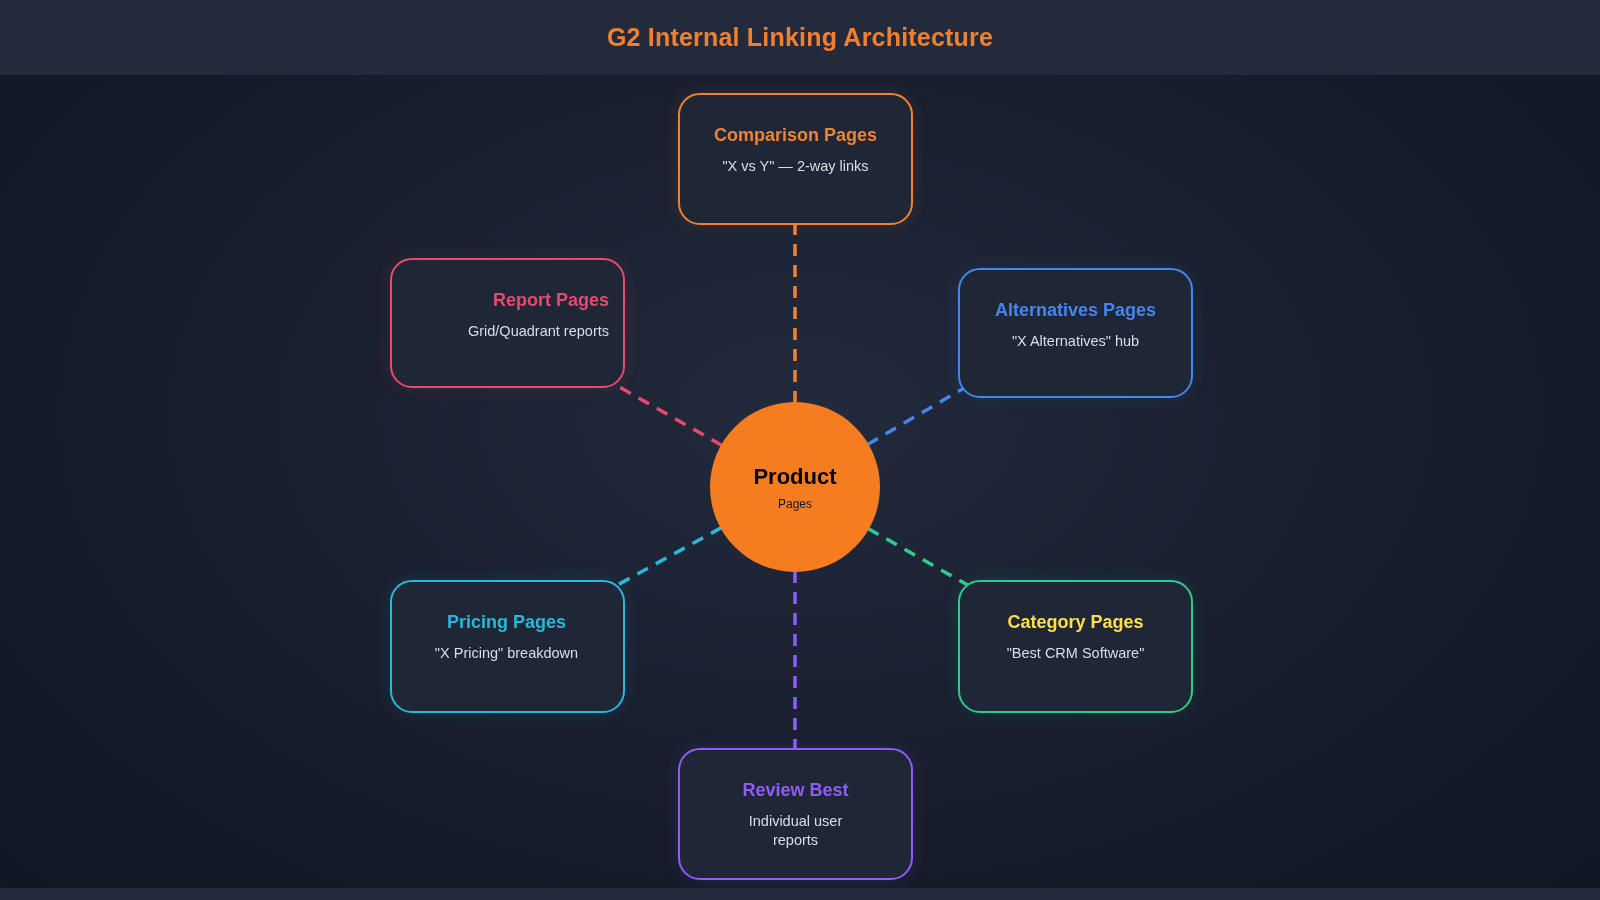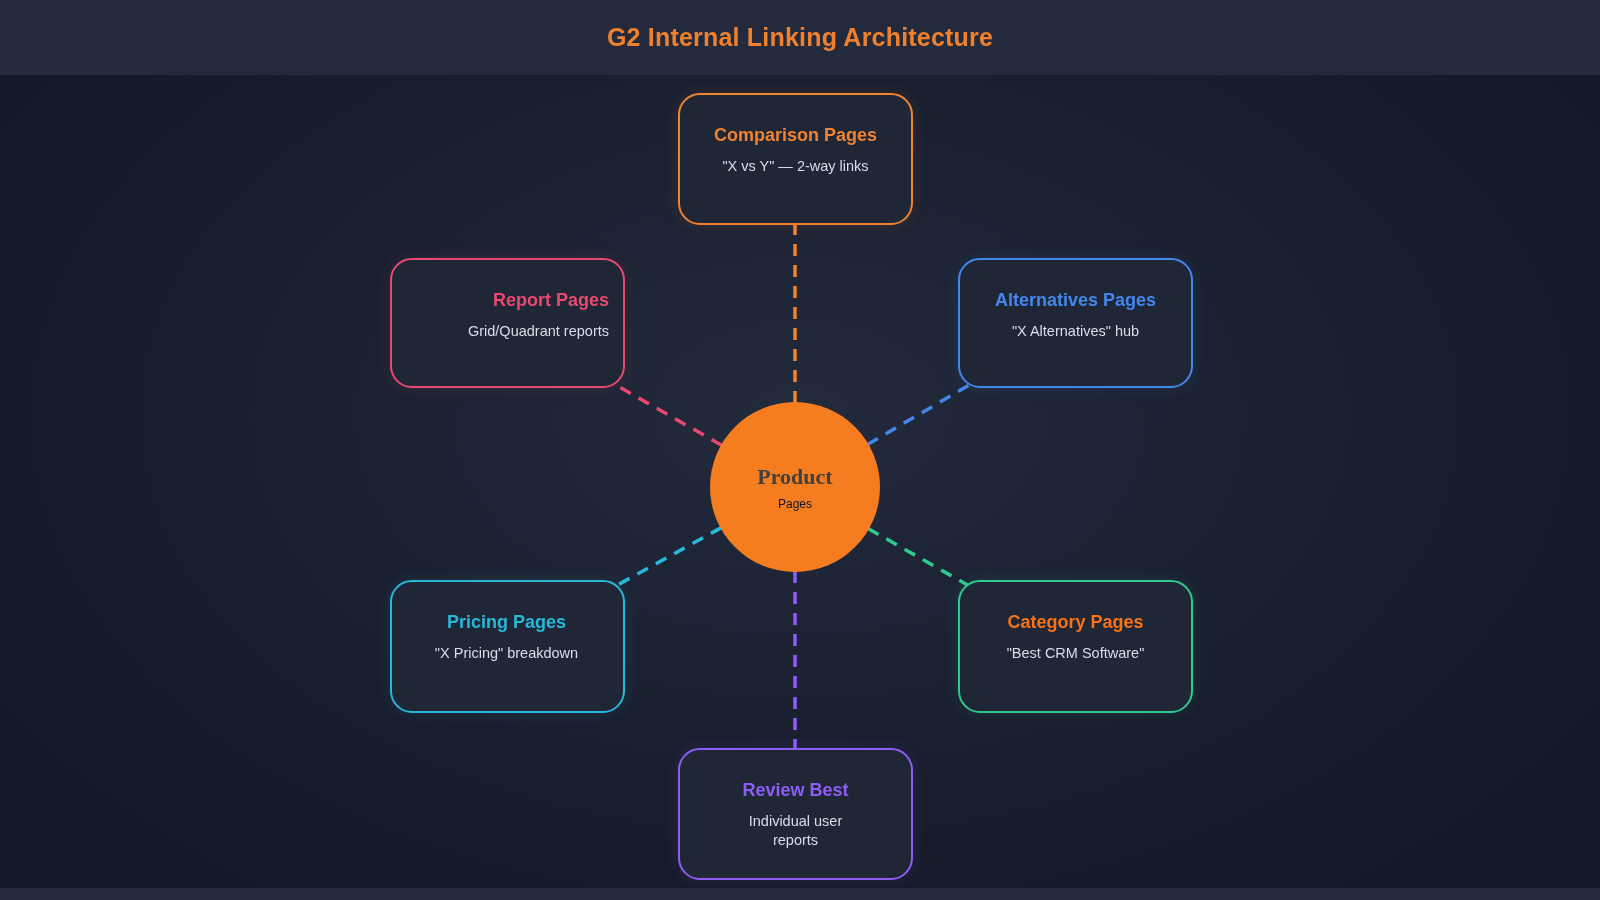--- a/index.html
+++ b/index.html
@@ -48,21 +48,21 @@
     margin-top: 11px; font-size: 14.5px; line-height: 1.3; color: #d9dde6;
   }
   .node-review .node-subtitle { max-width: 122px; margin-left: auto; margin-right: auto; }
   
   .hub {
     position: absolute; left: 710px; top: 402px; width: 170px; height: 170px;
     border-radius: 50%;
     display: flex; flex-direction: column; align-items: center; justify-content: center;
     text-align: center;
   }
-  .hub-title { color: #404040; font-size: 22px; font-weight: bold; font-family: Liberation Serif, serif; }
+  .hub-title { color: #000000; font-size: 22px; font-weight: bold; }
   .hub-subtitle { color: #0f172a; font-size: 12px; margin-top: 7px; }
 </style>
 </head>
 <body>
 
 <div class="stage">
 
   <svg class="connector-layer" width="1600" height="900" viewBox="0 0 1600 900" aria-hidden="true">
     <line class="connector" x1="795" y1="487" x2="795" y2="159" stroke-width="3.5" stroke-dasharray="12 9" stroke="#f0832f"></line>
     <line class="connector" x1="795" y1="487" x2="507" y2="323" stroke-width="3.5" stroke-dasharray="12 9" stroke="#e9486f"></line>
@@ -79,32 +79,32 @@
   <div class="node node-comparison" style="border-color: rgb(240, 131, 47); box-shadow: rgba(240, 131, 47, 0.133) 0px 0px 16px 0px;">
     <div class="node-title" style="color: rgb(240, 131, 47); text-align: center;">Comparison Pages</div>
     <div class="node-subtitle">"X vs Y" — 2-way links</div>
   </div>
 
   <div class="node node-report" style="border-color: rgb(233, 72, 111); box-shadow: rgba(233, 72, 111, 0.133) 0px 0px 16px 0px; text-align: right;">
     <div class="node-title" style="color: rgb(233, 72, 111);">Report Pages</div>
     <div class="node-subtitle">Grid/Quadrant reports</div>
   </div>
 
-  <div class="node node-alternatives" style="border-color: rgb(68, 134, 236); box-shadow: rgba(68, 134, 236, 0.133) 0px 0px 16px 0px;">
+  <div class="node node-alternatives" style="border-color: rgb(68, 134, 236); box-shadow: rgba(68, 134, 236, 0.133) 0px 0px 16px 0px; margin-top: 10px;">
     <div class="node-title" style="color: rgb(68, 134, 236);">Alternatives Pages</div>
     <div class="node-subtitle">"X Alternatives" hub</div>
   </div>
 
   <div class="node node-pricing" style="border-color: rgb(40, 184, 218); box-shadow: rgba(40, 184, 218, 0.133) 0px 0px 16px 0px;">
     <div class="node-title" style="color: rgb(40, 184, 218);">Pricing Pages</div>
     <div class="node-subtitle">"X Pricing" breakdown</div>
   </div>
 
   <div class="node node-category" style="border-color: rgb(47, 202, 143); box-shadow: rgba(47, 202, 143, 0.133) 0px 0px 16px 0px;">
-    <div class="node-title" style="color: #f97316;">Category Pages</div>
+    <div class="node-title" style="color: #fde047;">Category Pages</div>
     <div class="node-subtitle">"Best CRM Software"</div>
   </div>
 
   <div class="node node-review" style="border-color: rgb(143, 92, 247); box-shadow: rgba(143, 92, 247, 0.133) 0px 0px 16px 0px;">
     <div class="node-title" style="color: rgb(143, 92, 247);">Review Best</div>
     <div class="node-subtitle">Individual user reports</div>
   </div>
 
   <div class="hub" style="background: rgb(245, 125, 31);">
     <div class="hub-title">Product</div>

